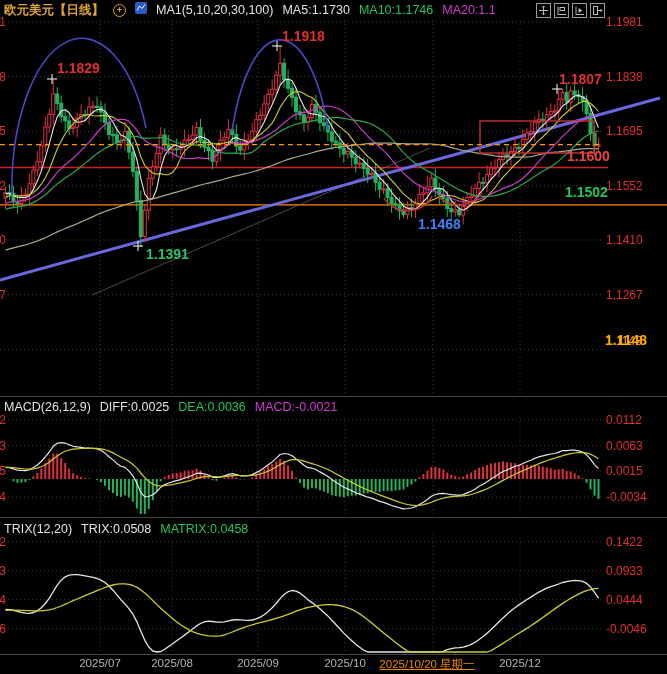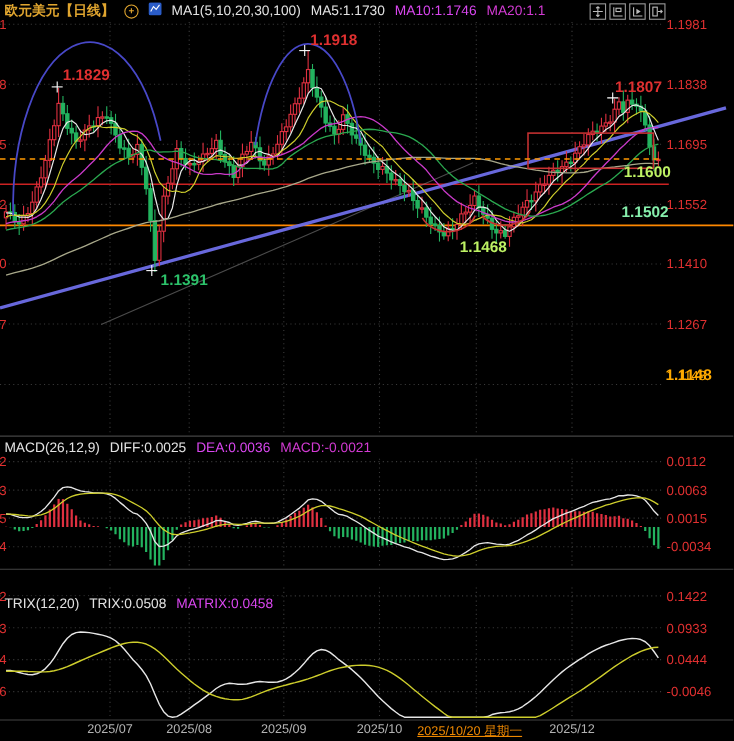--- a/index.html
+++ b/index.html
@@ -1,21 +1,21 @@
 <!DOCTYPE html>
 <html><head>
 <meta charset="utf-8">
 <style>
   html,body{margin:0;padding:0;background:#000;}
   .screen{position:relative;width:667px;height:674px;background:#000;overflow:hidden;
           font-family:"Liberation Sans","DejaVu Sans",sans-serif;}
   .hdr{position:absolute;top:2px;left:4px;right:124px;display:flex;gap:9px;align-items:center;
        white-space:nowrap;overflow:hidden;font-size:12.5px;line-height:15px;}
   .t-sym{color:#e0a52f;font-weight:bold;}
-  .t-wht{color:#e2e2e2;} .t-yel{color:#d946ef;} .t-mag{color:#d23ad2;}
+  .t-wht{color:#e2e2e2;} .t-yel{color:#22c55e;} .t-mag{color:#d23ad2;}
   .plus-ic{display:inline-block;width:11px;height:11px;border:1px solid #e0a52f;border-radius:50%;
            color:#e0a52f;font-size:9px;line-height:10px;text-align:center;font-weight:bold;}
   .toolbar{position:absolute;top:3px;right:62px;display:flex;gap:3px;}
   .tool{width:13px;height:13px;border:1px solid #9a9a9a;display:flex;align-items:center;justify-content:center;background:#000;}
   .axlab{position:absolute;left:606px;width:60px;font-size:12px;color:#e03030;line-height:14px;}
   .axlab.orange{color:#ffaa00;}
   .ptitle{position:absolute;left:4px;display:flex;gap:9px;white-space:nowrap;font-size:12.5px;line-height:14px;background:#000;padding-right:6px;}
   .anno{position:absolute;font-size:14px;font-weight:bold;line-height:14px;}
   .xlabs span{position:absolute;top:657px;transform:translateX(-50%);font-size:11.5px;color:#b2b2b2;white-space:nowrap;}
   .xlabs span.hl{color:#ee8800;text-decoration:underline;}
@@ -585,21 +585,21 @@
       </span>
   </div>
 
   <div class="ptitle" style="top:400px;text-align:right;">
     <span class="t-wht">MACD(26,12,9)</span>
     <span class="t-wht">DIFF:0.0025</span>
     <span class="t-yel">DEA:0.0036</span>
     <span class="t-mag">MACD:-0.0021</span>
   </div>
 
-  <div class="ptitle" style="top:542px;align-items:flex-end;">
+  <div class="ptitle" style="top:522px;align-items:flex-end;">
     <span class="t-wht">TRIX(12,20)</span>
     <span class="t-wht">TRIX:0.0508</span>
     <span class="t-yel">MATRIX:0.0458</span>
   </div>
 
   <div class="xlabs" id="xlabs">
       <span style="left: 100px;">2025/07</span>
       <span style="left: 172px;">2025/08</span>
       <span style="left: 258px;">2025/09</span>
       <span style="left: 345px;">2025/10</span>
@@ -662,19 +662,19 @@
       <div class="frag" style="top: 592.671px;">
         <i>0.0444</i>
       </div>
       <div class="frag" style="top: 621.728px;">
         <i>-0.0046</i>
       </div>
       <div class="anno" style="left: 57px; top: 61px; color: rgb(224, 48, 48);">1.1829</div>
       <div class="anno" style="left: 282px; top: 29px; color: rgb(224, 48, 48);">1.1918</div>
       <div class="anno" style="left: 559px; top: 72px; color: rgb(224, 48, 48);">1.1807</div>
       <div class="anno" style="left: 146px; top: 247px; color: rgb(44, 194, 106);">1.1391</div>
-      <div class="anno" style="left: 418px; top: 217px; color: #bef264;">1.1468</div>
-      <div class="anno" style="left: 567px; top: 149px; color: #bef264;">1.1600</div>
-      <div class="anno" style="left: 565px; top: 185px; color: #86efac;">1.1502</div>
+      <div class="anno" style="left: 418px; top: 217px; color: #3b82f6;">1.1468</div>
+      <div class="anno" style="left: 567px; top: 149px; color: #ef4444;">1.1600</div>
+      <div class="anno" style="left: 565px; top: 185px; color: #22c55e;">1.1502</div>
       <div class="anno" style="left: 605px; top: 333px; color: rgb(255, 170, 0);">1.1148</div>
     </div>
 
 </div>
 
 </body></html>

